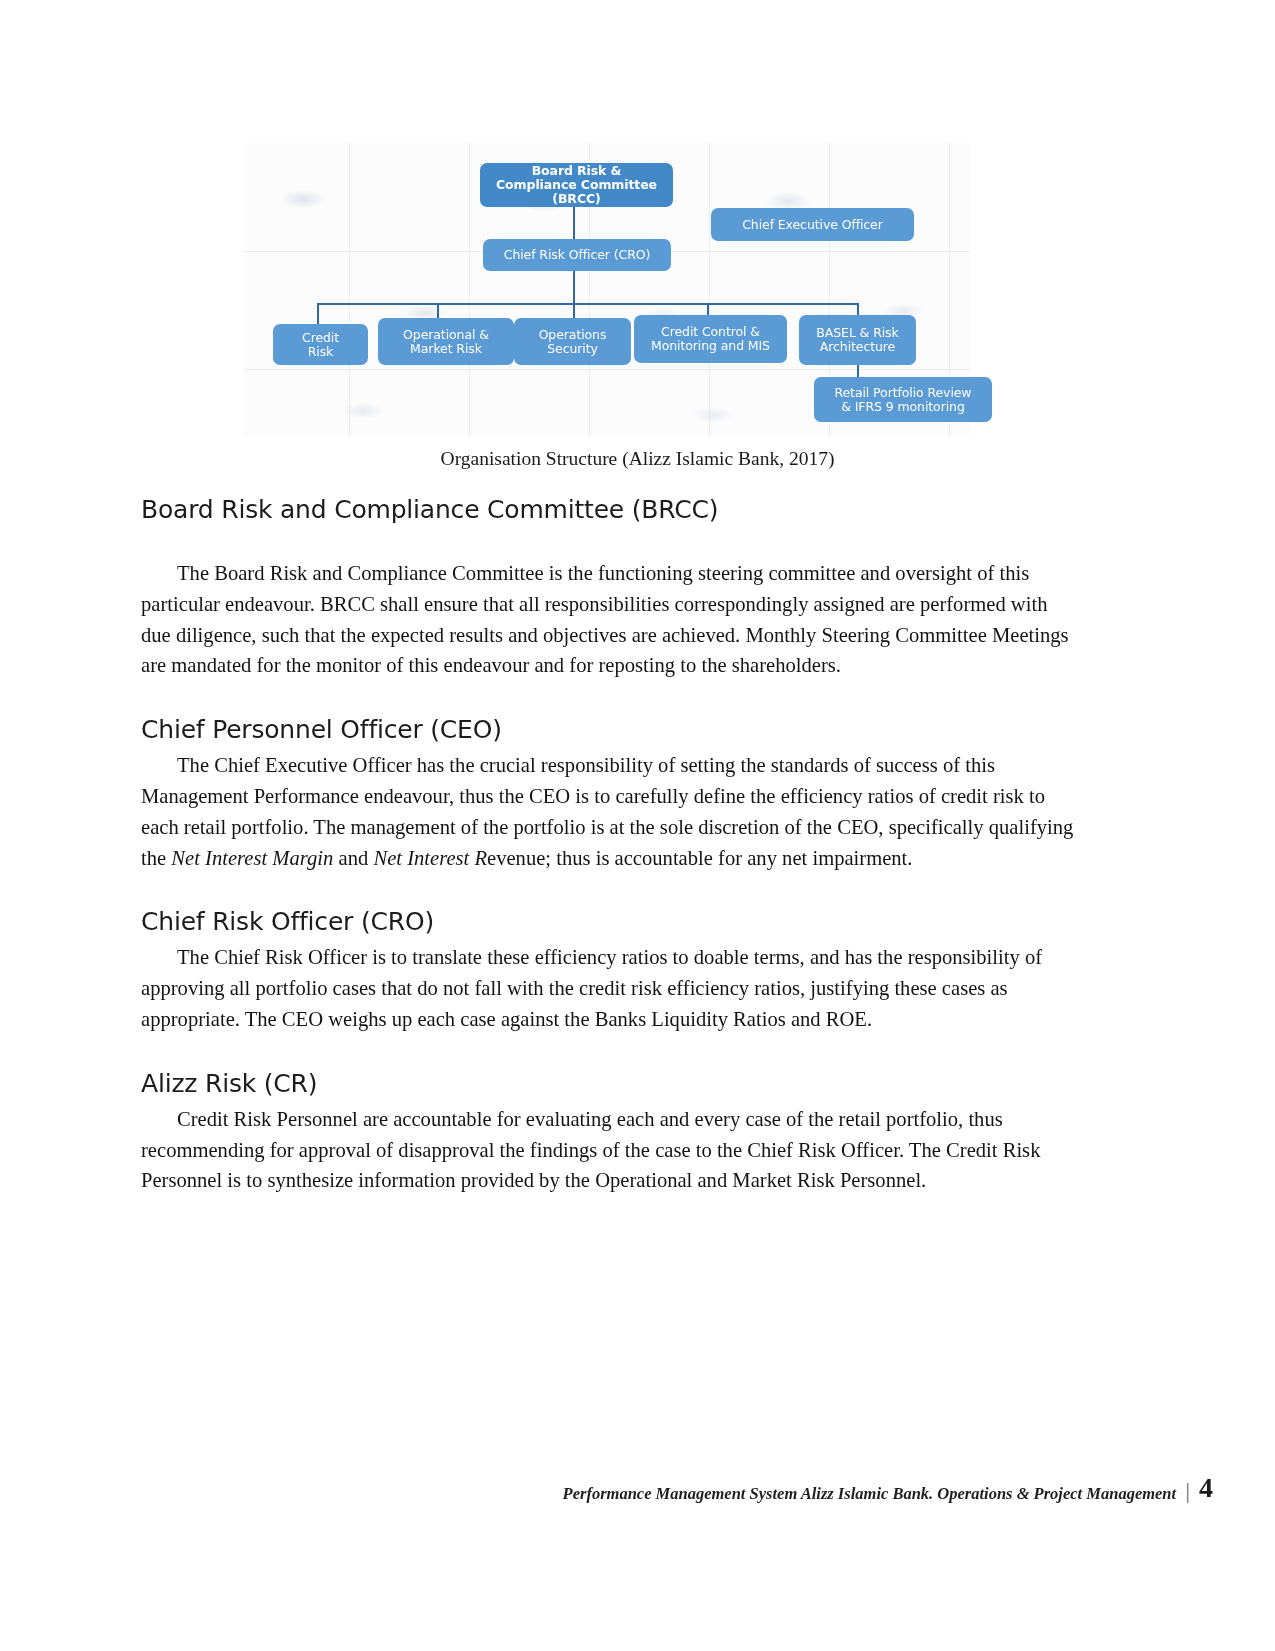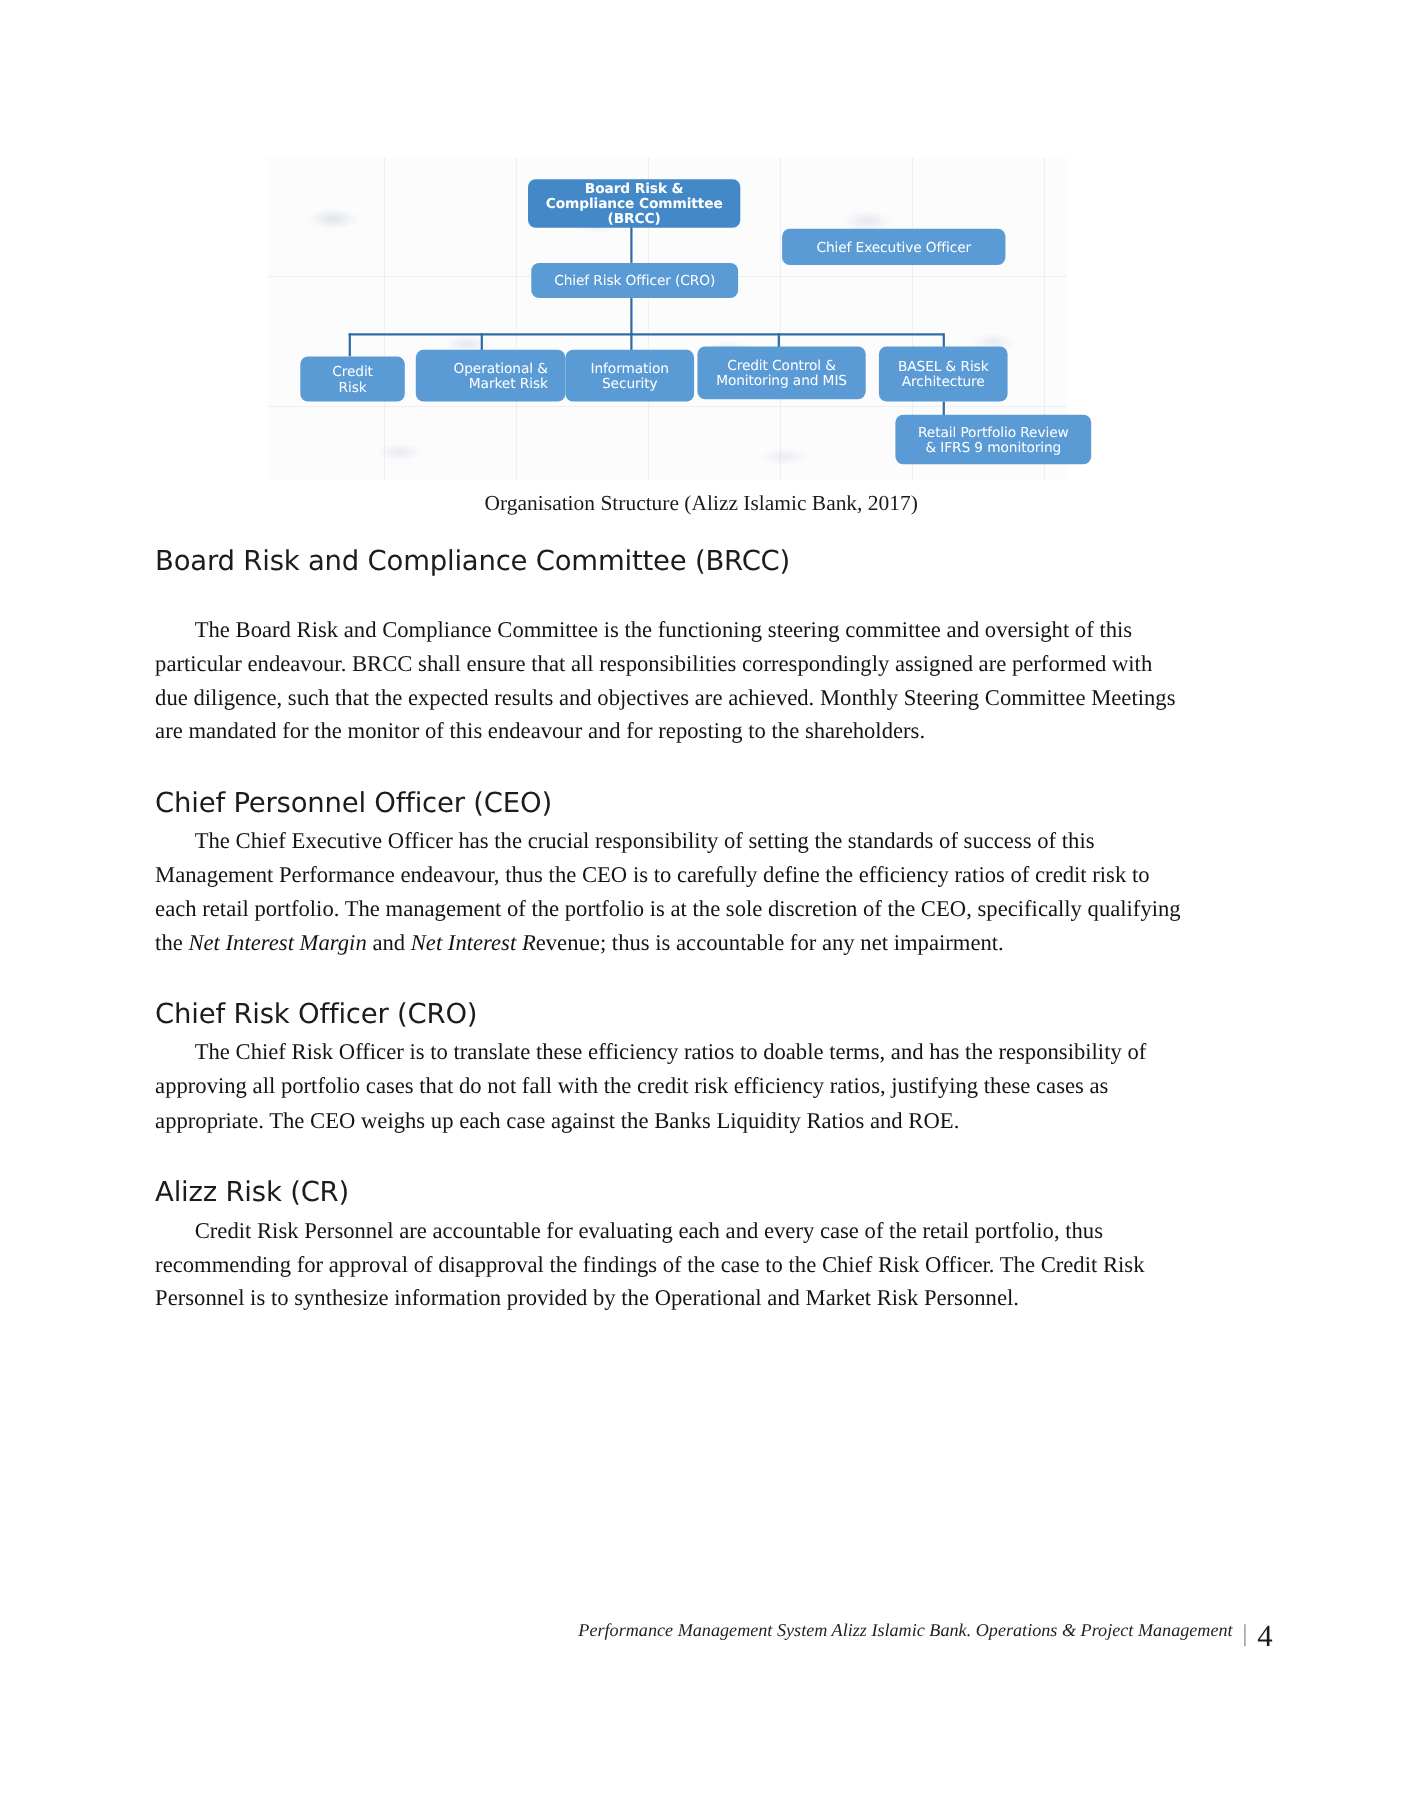--- a/index.html
+++ b/index.html
@@ -122,24 +122,25 @@
   .spacer-6  { height: 6px; }
   em { font-style: italic; }
 
   
   .footer {
     position: absolute;
     left: 0;
     top: 1472px;
     width: 1275px;
     display: flex;
-    align-items: flex-start;
+    align-items: flex-end;
     justify-content: flex-end;
-    padding-right: 118px;
+    padding-right: 62px;
     box-sizing: border-box;
+    font-weight: bold;
   }
   .footer-text {
     font-family: "Liberation Serif", serif;
     font-style: italic;
     font-size: 16.5px;
     color: #1f1f1f;
   }
   .footer-sep {
     margin: 0 9px;
     color: #8a8a8a;
@@ -179,26 +180,26 @@
     </div>
 
     <div class="node" style="left:240px; top:96px; width:188px; height:32px;">
       <span>Chief Risk Officer (CRO)</span>
     </div>
 
     <div class="node" style="left:30px; top:181px; width:95px; height:41px;">
       <span>Credit Risk</span>
     </div>
 
-    <div class="node" style="left:135px; top:175px; width:136px; height:47px;text-align:right;">
+    <div class="node" style="left:135px; top:175px; width:136px; height:47px;">
       <span>Operational &amp; Market Risk</span>
     </div>
 
     <div class="node" style="left:271px; top:175px; width:117px; height:47px;">
-      <span>Information Security</span>
+      <span>Operations Security</span>
     </div>
 
     <div class="node" style="left:391px; top:172px; width:153px; height:48px;">
       <span>Credit Control &amp; Monitoring and MIS</span>
     </div>
 
     <div class="node" style="left:556px; top:172px; width:117px; height:50px;align-items:center;">
       <span>BASEL &amp; Risk Architecture</span>
     </div>
 

